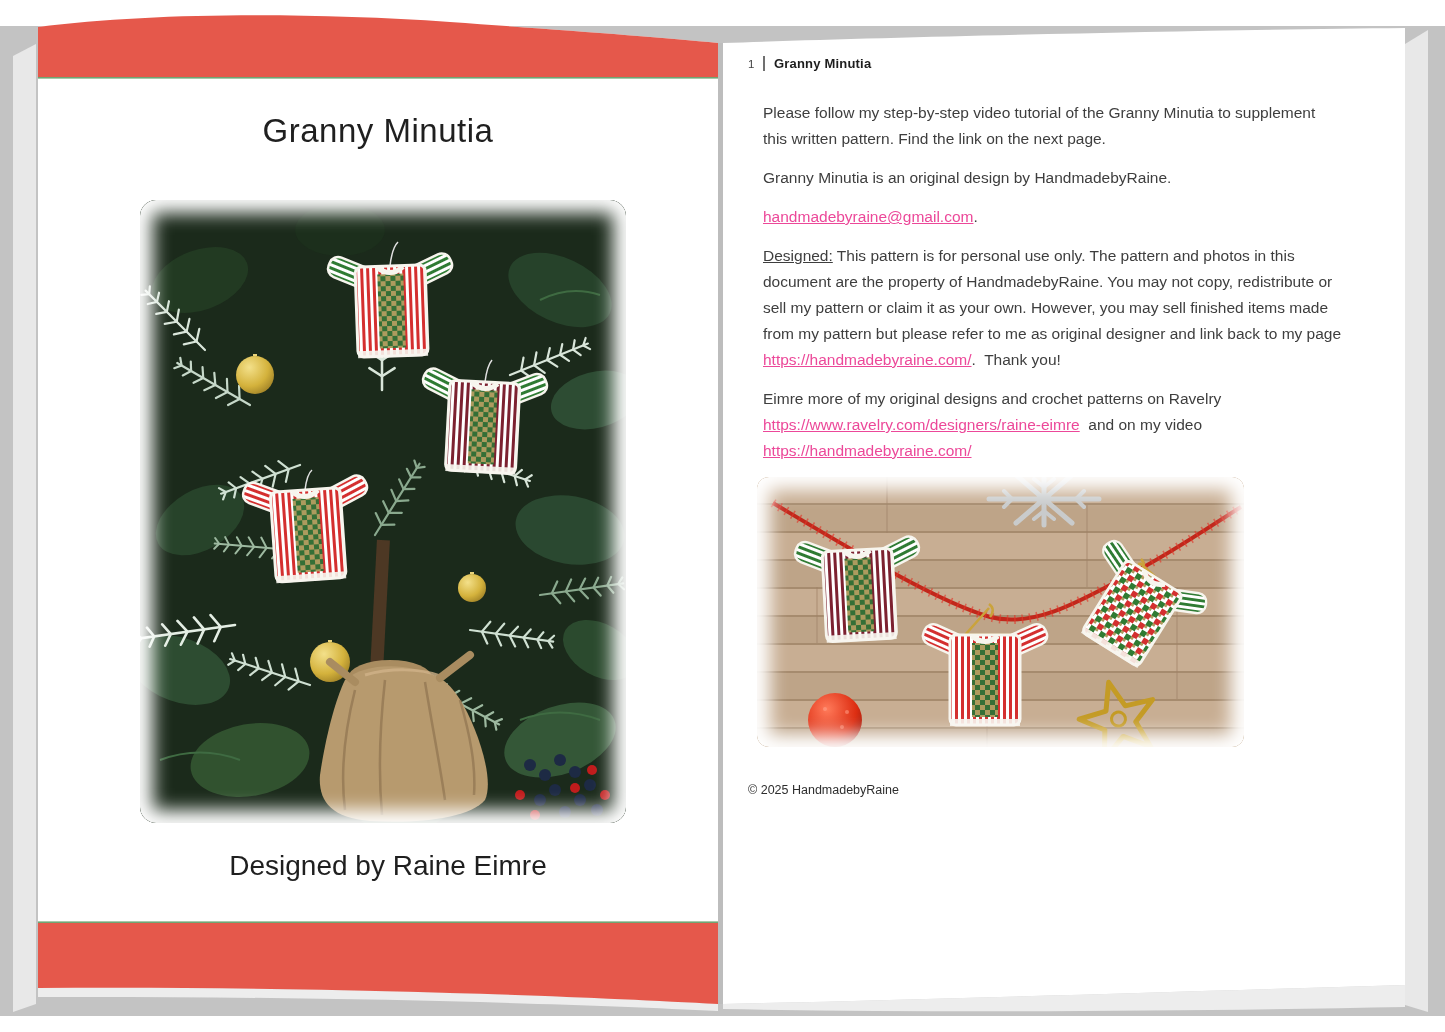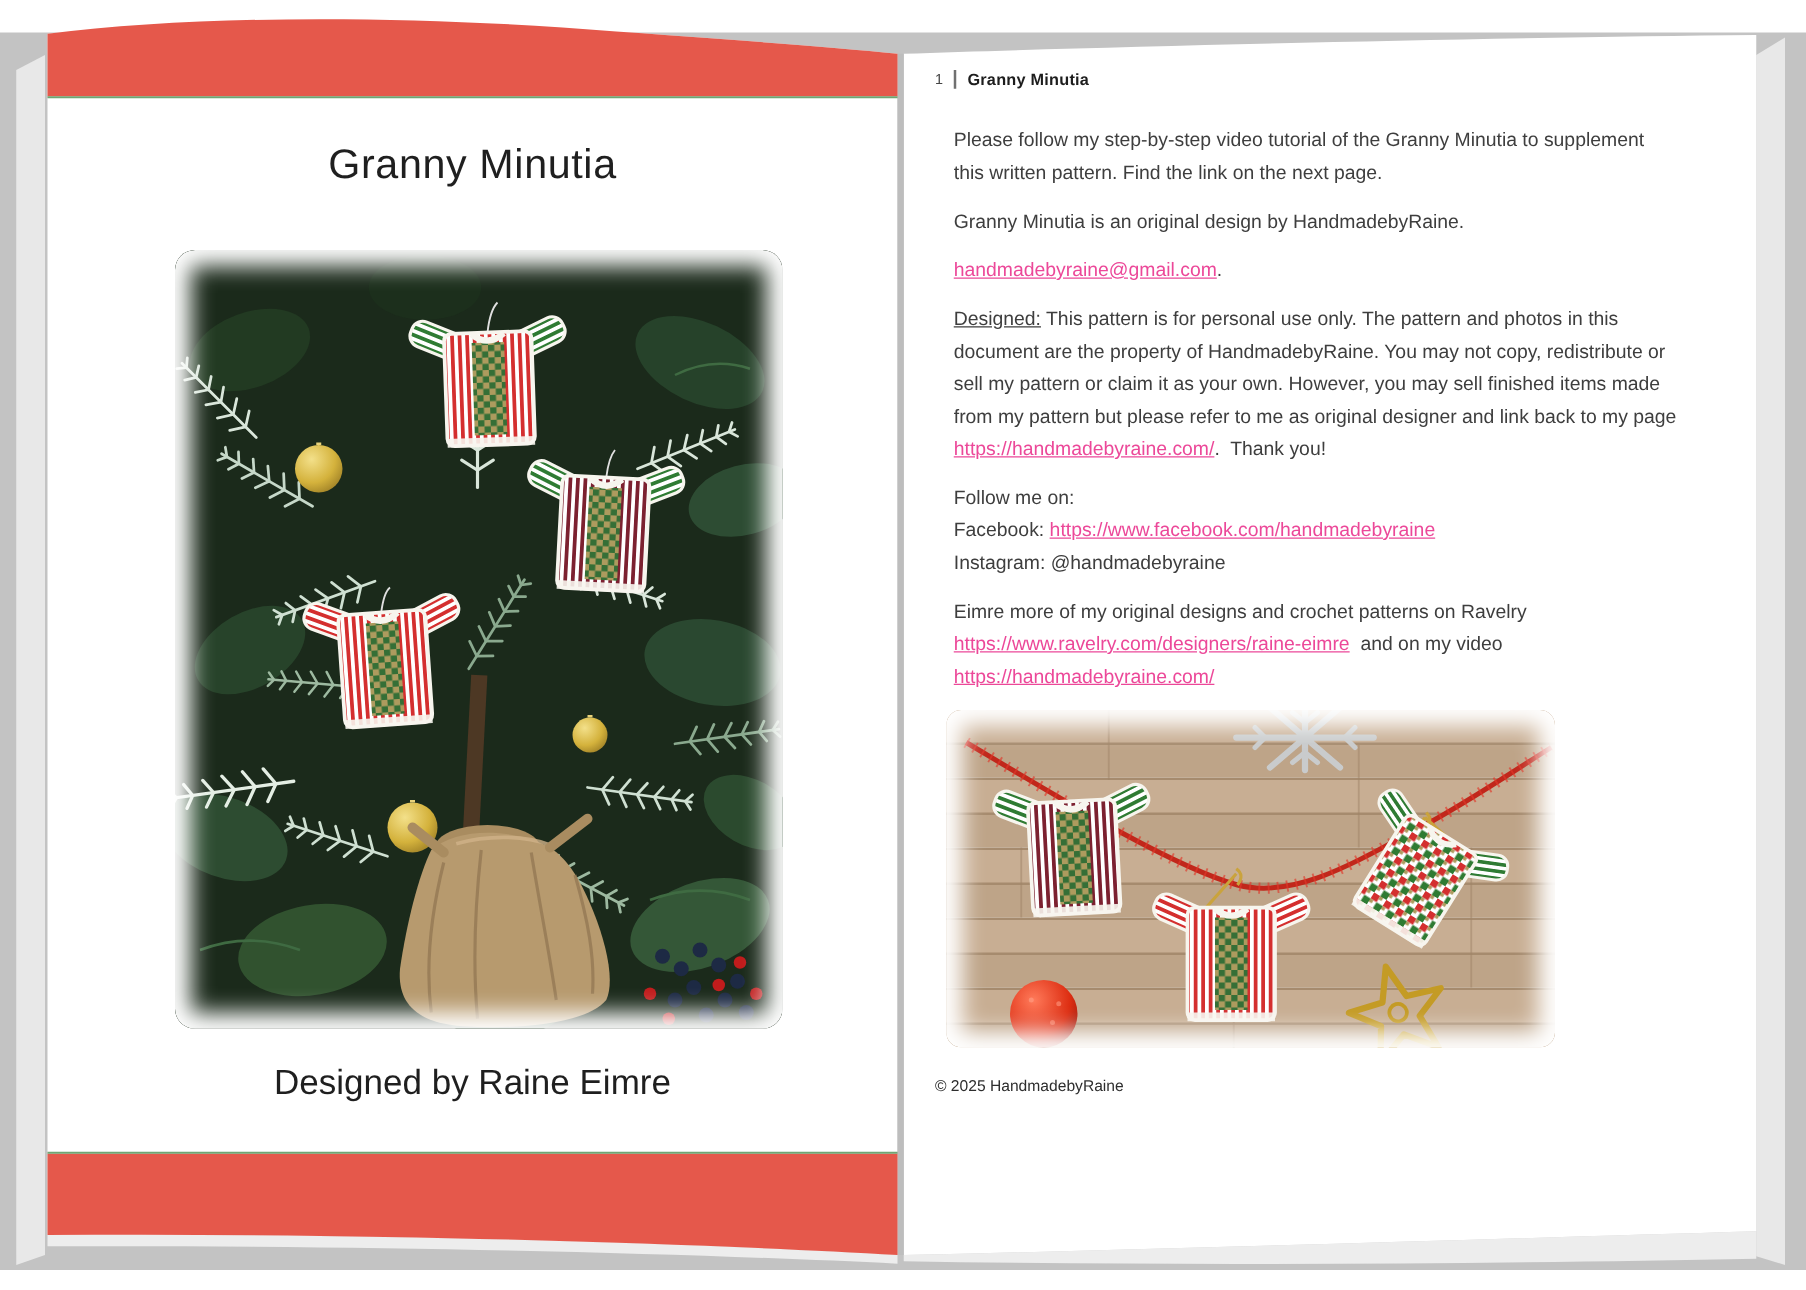--- a/index.html
+++ b/index.html
@@ -3,40 +3,40 @@
 <meta charset="utf-8">
 <style>
   html,body{margin:0;padding:0;background:#fff;}
   .stage{position:relative;width:1445px;height:1032px;background:#ffffff;overflow:hidden;
          font-family:"Liberation Sans","DejaVu Sans",sans-serif;}
   .backdrop{position:absolute;left:0;top:0;}
 
   
   .lp-title{position:absolute;left:38px;top:112px;width:680px;text-align:center;
             font-size:33px;letter-spacing:.5px;color:#1f1f1f;}
-  .lp-credit{position:absolute;left:38px;top:850px;width:680px;text-align:center;
+  .lp-credit{position:absolute;left:48px;top:850px;width:680px;text-align:center;
              font-size:28px;color:#1f1f1f;}
   .photo{position:absolute;border-radius:16px;overflow:hidden;}
   .photo svg{display:block;}
   .photo::after{content:"";position:absolute;inset:0;border-radius:16px;
                 box-shadow:inset 0 0 18px 13px #ffffff;pointer-events:none;}
   .photo-left{left:140px;top:200px;width:486px;height:623px;}
 
   
   .rp{position:absolute;left:748px;top:56px;width:652px;color:#3e3e3e;}
   .rp-header{display:flex;align-items:center;gap:9px;margin:0 0 29px 0;}
   .rp-header .num{font-size:11.5px;color:#444;}
   .rp-header .bar{width:1.5px;height:15px;background:#707070;}
   .rp-header .ttl{font-size:13px;font-weight:bold;color:#1d1d1d;letter-spacing:.2px;}
   .rp p{white-space:pre-wrap;margin:0 0 13px 15px;font-size:15.5px;line-height:26px;color:#3e3e3e;}
   a.lnk{color:#ec4899;text-decoration:underline;cursor:pointer;}
   .u{text-decoration:underline;}
   .photo-right{position:relative;width:487px;height:270px;margin:8px 0 0 9px;border-radius:12px;}
   .photo-right::after{border-radius:12px;}
-  .rp-footer{margin-top:24px;font-size:12.5px;color:#2e2e2e;}
+  .rp-footer{margin-top:36px;font-size:12.5px;color:#2e2e2e;}
 </style>
 </head>
 <body>
 
 <div class="stage">
 
   <svg class="backdrop" width="1445" height="1032" viewBox="0 0 1445 1032">
     <rect x="0" y="26" width="1445" height="990" fill="#c3c3c3"></rect>
     <path d="M13,56 L36,44 L36,1004 L13,1012 Z" fill="#e8e8e8"></path>
     <path d="M1405,44 L1428,30 L1428,1012 L1405,1005 Z" fill="#e8e8e8"></path>
@@ -212,21 +212,20 @@
     <p><span>Granny Minutia is an original design by HandmadebyRaine.</span></p>
 
     <p><a class="lnk">handmadebyraine@gmail.com</a><span>.</span></p>
 
     <p><span class="u">Designed:</span><span> This pattern is for personal use only. The pattern and photos in this
 document are the property of HandmadebyRaine. You may not copy, redistribute or
 sell my pattern or claim it as your own. However, you may sell finished items made
 from my pattern but please refer to me as original designer and link back to my page
 </span><a class="lnk">https://handmadebyraine.com/</a><span>.  Thank you!</span></p>
 
-    <p><span>Follow me on:</span><br><span>Facebook: </span><a class="lnk">https://www.facebook.com/handmadebyraine</a><br><span>Instagram: @handmadebyraine</span></p>
 
     <p><span>Eimre more of my original designs and crochet patterns on Ravelry
 </span><a class="lnk">https://www.ravelry.com/designers/raine-eimre</a><span>  and on my video
 </span><a class="lnk">https://handmadebyraine.com/</a></p>
 
     <div class="photo photo-right">
       <svg width="487" height="270" viewBox="0 0 487 270">
         <defs>
           <radialGradient id="RredBall" cx="0.35" cy="0.3" r="0.9">
             <stop offset="0" stop-color="#ff7a5a"></stop>

